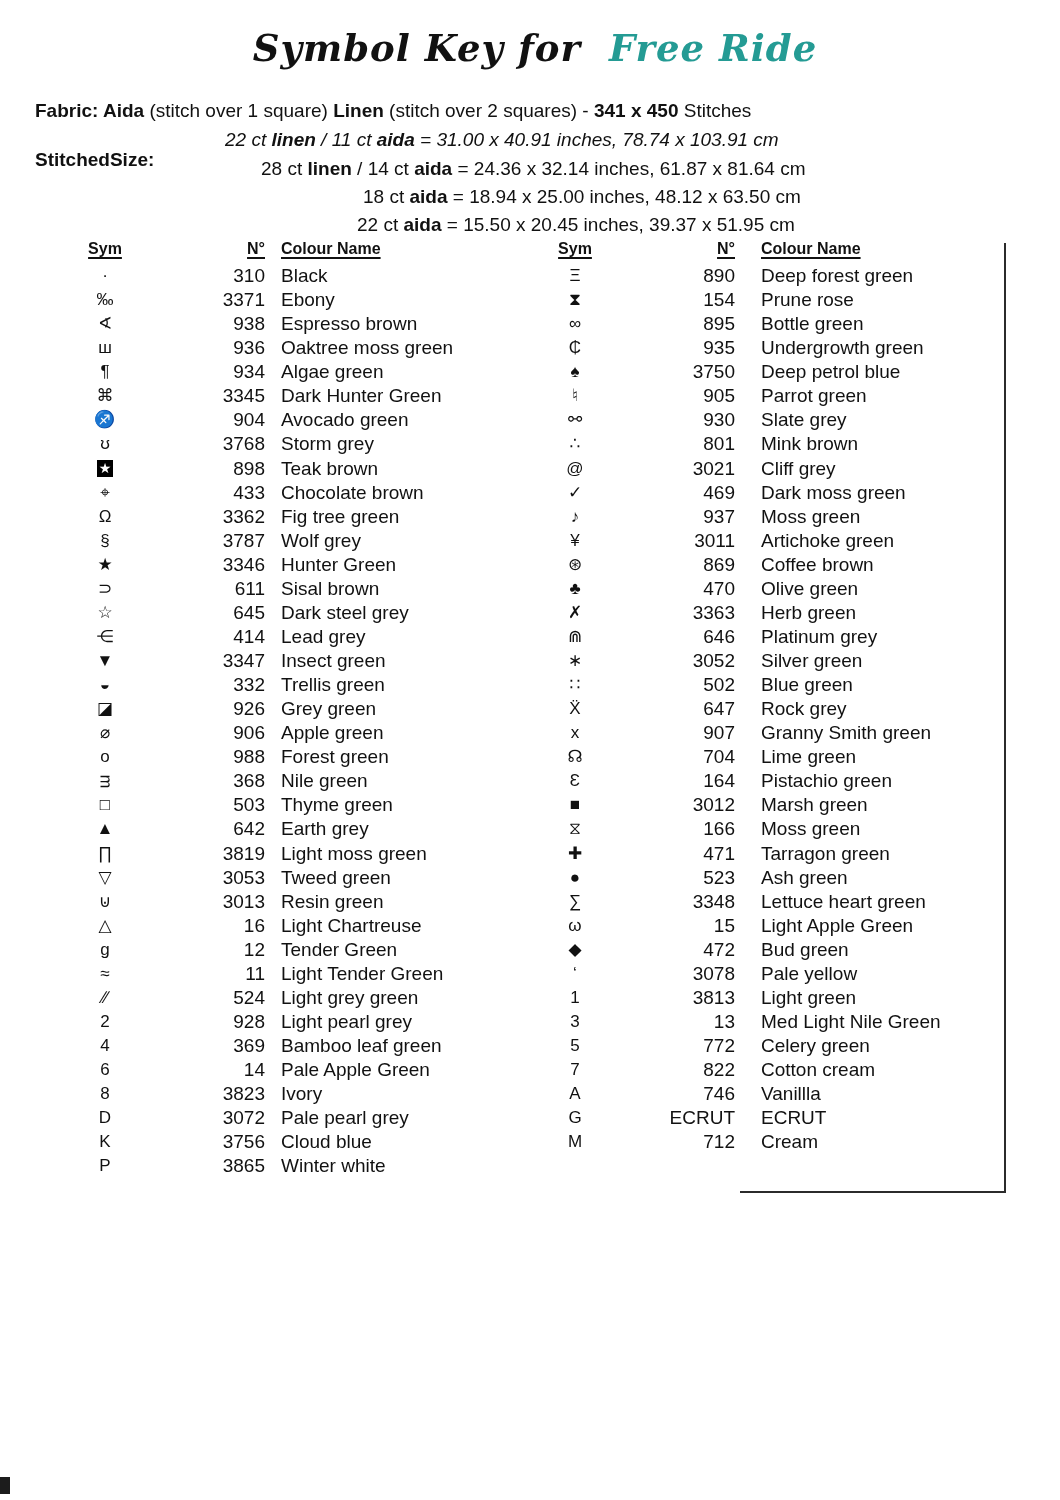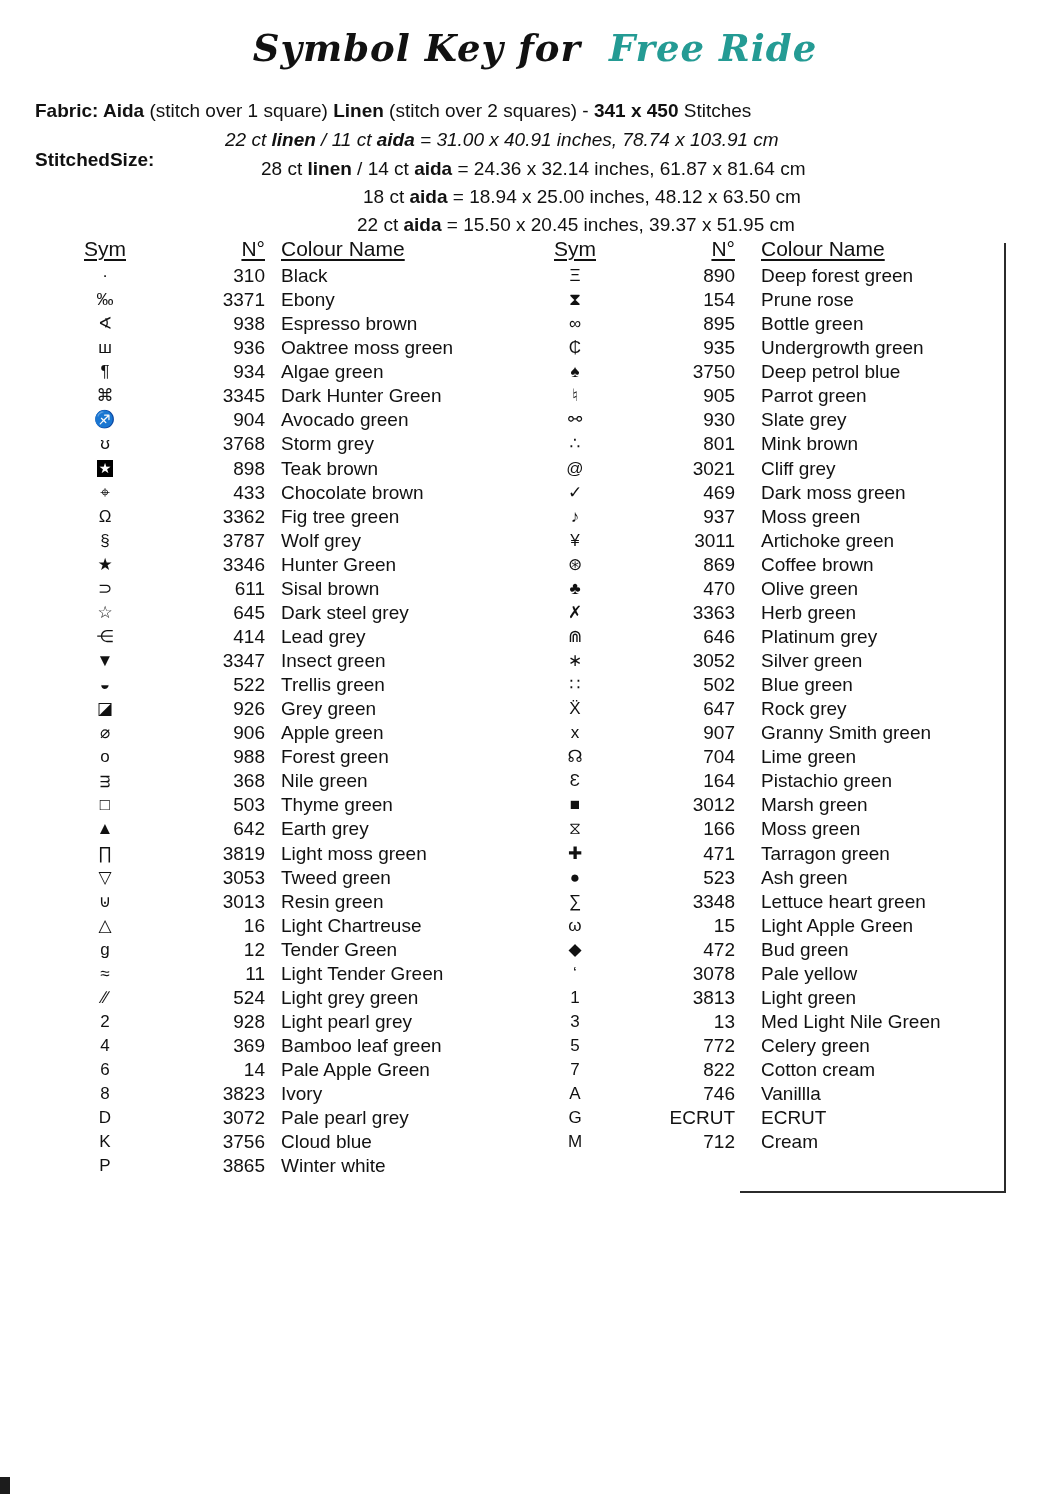--- a/index.html
+++ b/index.html
@@ -13,21 +13,21 @@
   .size-label{position:absolute;left:35px;top:129px;font-size:19px;font-weight:bold;margin-top:20px;}
   .size-line{position:absolute;font-size:19px;white-space:nowrap;}
   .size-line.l0{left:225px;top:129px;font-style:italic;}
   .size-line.l1{left:221px;top:158px;margin-left:40px;}
   .size-line.l2{left:363px;top:186px;}
   .size-line.l3{left:357px;top:214px;}
   .half{position:absolute;top:238px;}
   .half.left{left:60px;width:450px;}
   .half.right{left:530px;width:460px;}
   .thead{display:grid;grid-template-columns:90px 115px 16px auto;height:26px;line-height:22px;
-         font-size:21px;font-weight:normal;}
+         font-size:16px;font-weight:bold;}
   .thead .h{text-decoration:underline;text-decoration-thickness:2px;text-underline-offset:3px;}
   .thead .hsym{text-align:center;}
   .thead .hno{text-align:right;}
   .thead .hname{grid-column:4;}
   .trow{display:grid;grid-template-columns:90px 115px 16px auto;height:24.07px;line-height:24.07px;}
   .sym{text-align:center;font-size:17px;}
   .sym .inv{background:#000;color:#fff;display:inline-block;line-height:17px;height:17px;
             padding:0 2px;font-size:14px;vertical-align:1px;}
   .num{text-align:right;font-size:19px;}
   .cname{grid-column:4;font-size:19px;white-space:nowrap;}
@@ -142,21 +142,21 @@
           <span class="num">414</span>
           <span class="cname">Lead grey</span>
         </div>
         <div class="trow">
           <span class="sym">▼</span>
           <span class="num">3347</span>
           <span class="cname">Insect green</span>
         </div>
         <div class="trow">
           <span class="sym">◒</span>
-          <span class="num">522</span>
+          <span class="num">332</span>
           <span class="cname">Trellis green</span>
         </div>
         <div class="trow">
           <span class="sym">◪</span>
           <span class="num">926</span>
           <span class="cname">Grey green</span>
         </div>
         <div class="trow">
           <span class="sym">⌀</span>
           <span class="num">906</span>

